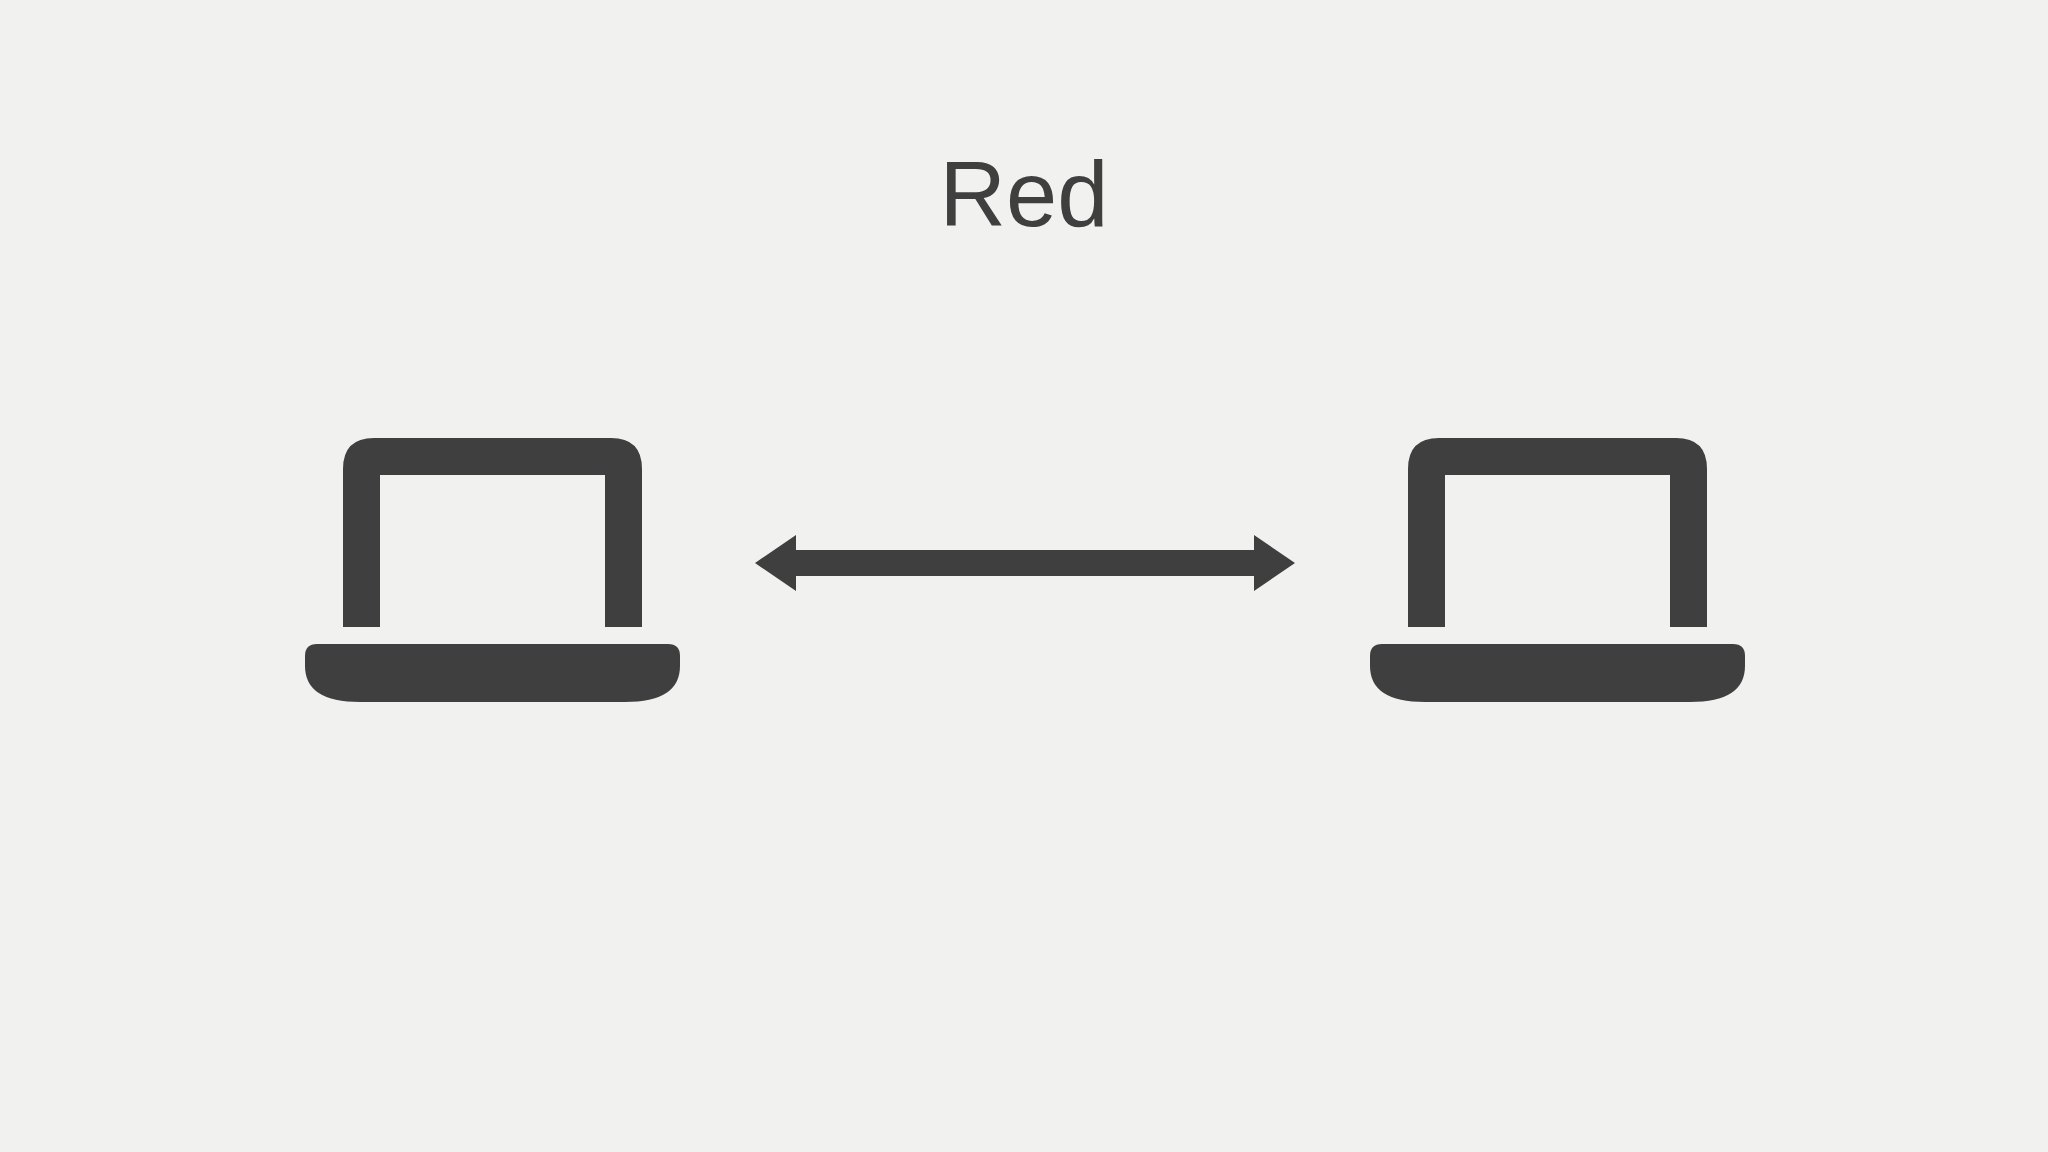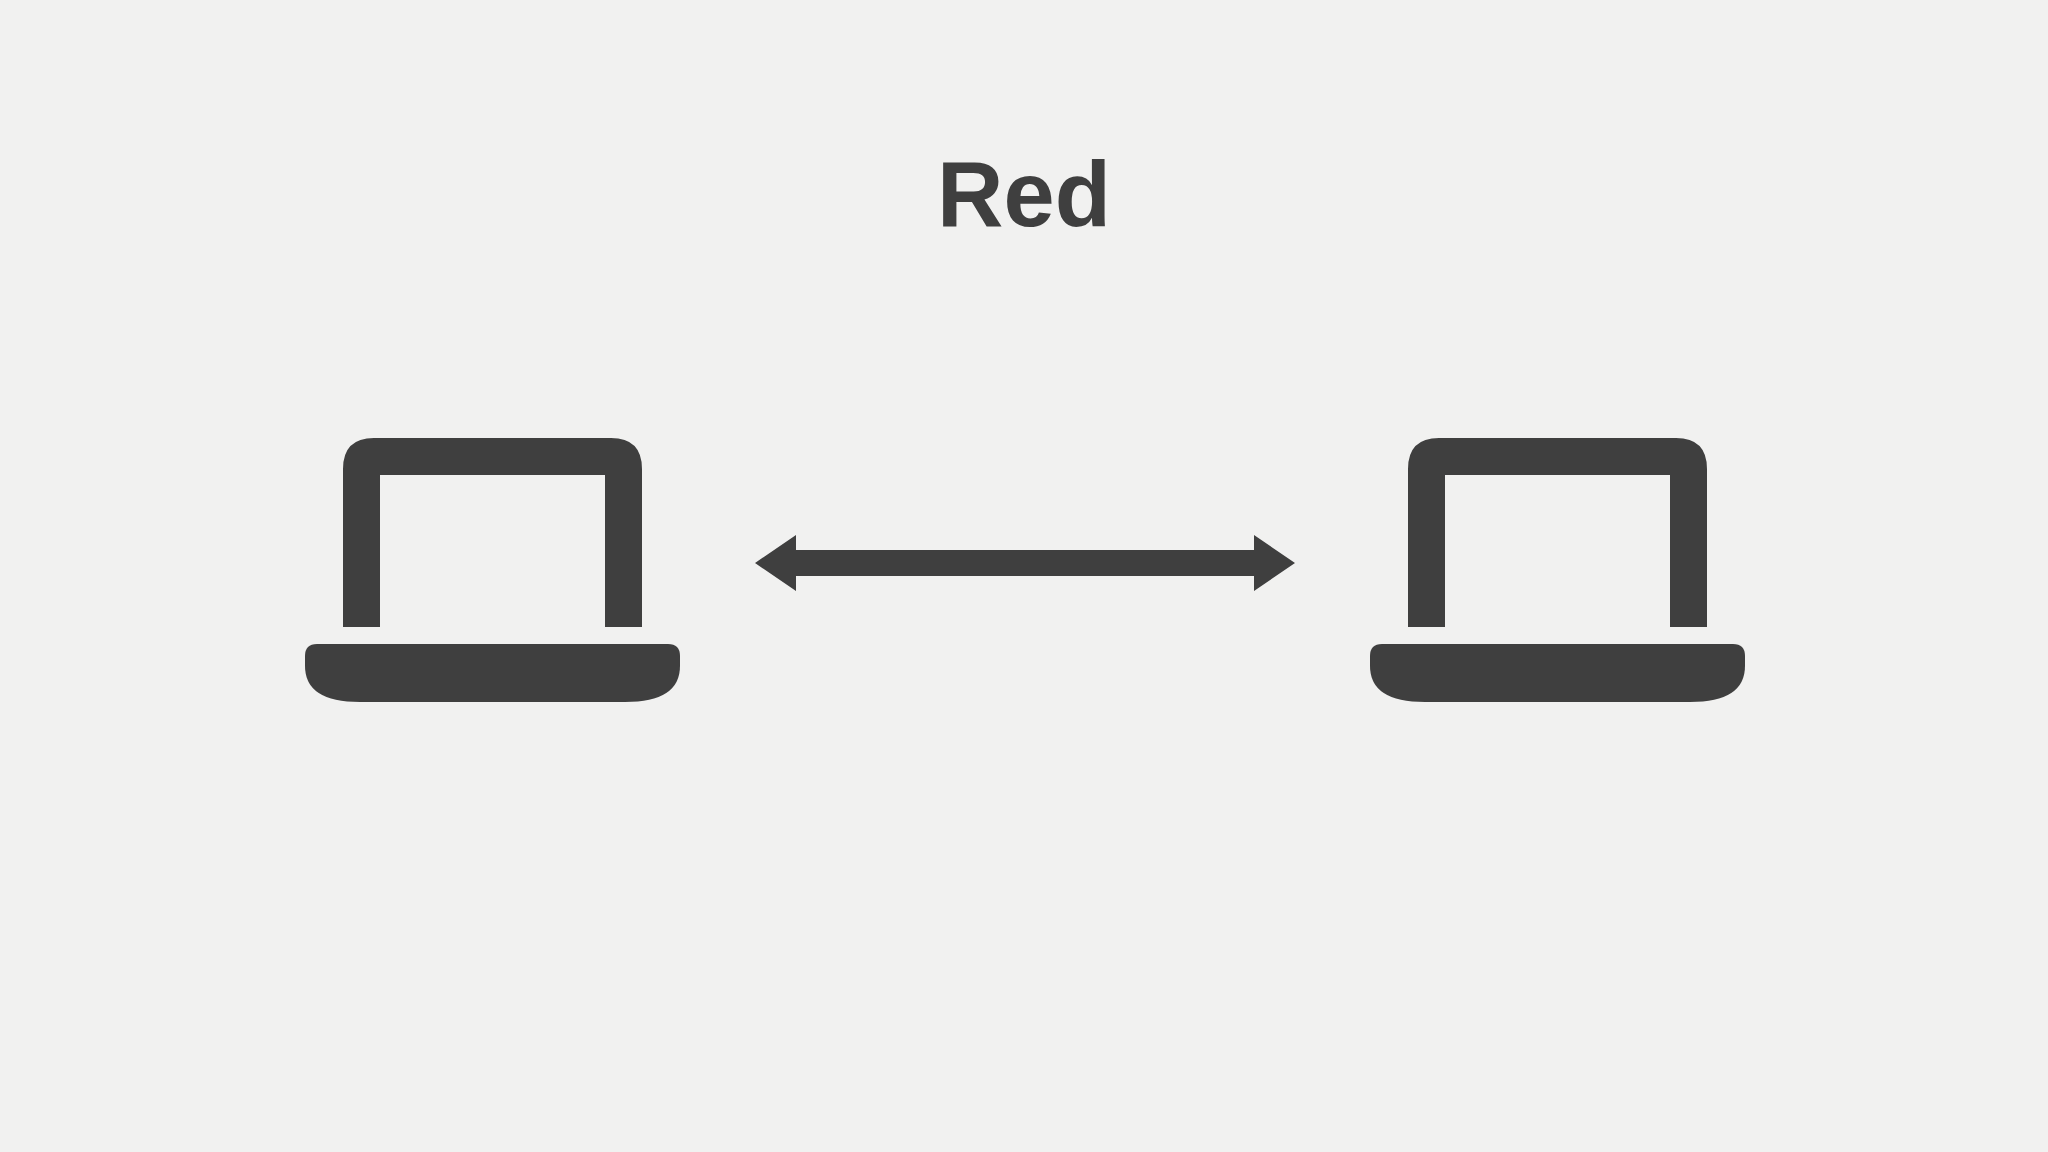--- a/index.html
+++ b/index.html
@@ -18,21 +18,21 @@
     width:2048px;height:1152px;
     background:var(--bg);
   }
   .title{
     position:absolute;
     left:0; right:0;
     top:148px;
     text-align:center;
     font-size:92px;
     line-height:1;
-    font-weight:700;
+    font-weight:400;
     color:var(--ink);
     letter-spacing:0px;
     user-select:none;
   }
   .laptop{
     position:absolute;
     top:438px;
     width:375px;
     height:264px;
     color:var(--ink);

